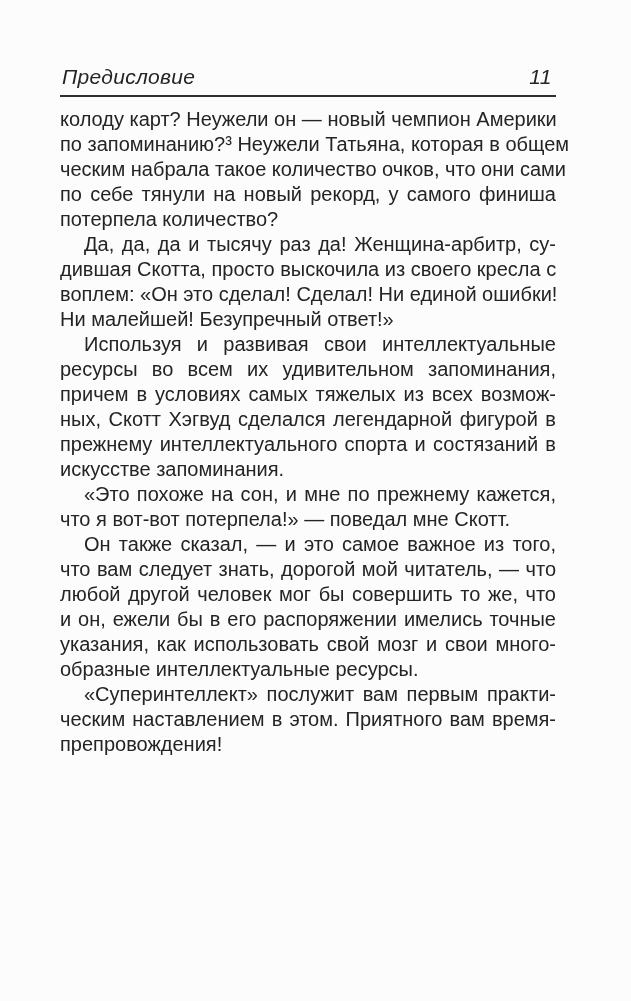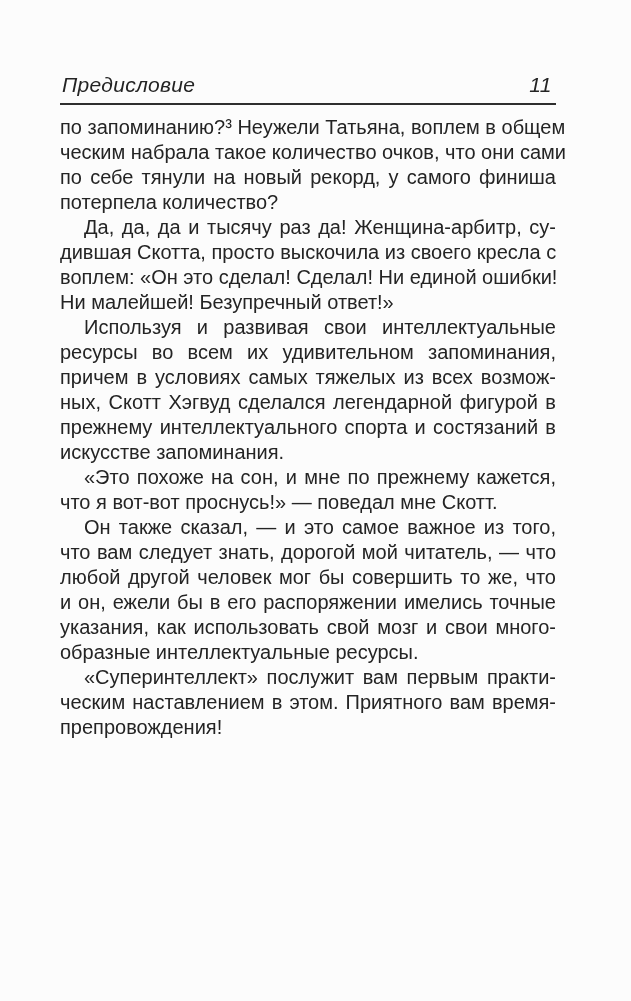--- a/index.html
+++ b/index.html
@@ -26,21 +26,21 @@
     display: flex;
     justify-content: space-between;
     align-items: baseline;
     font-style: italic;
     font-size: 21px;
     line-height: 1;
     border-bottom: 2px solid var(--rule, #2e2e2e);
     padding: 0 4px 8px 2px;
   }
   .head-title { letter-spacing: 0.3px; }
-  .head-page { letter-spacing: 0.5px; margin-top: 8px; }
+  .head-page { letter-spacing: 0.5px; }
   .body-text {
     margin-top: 10px;
     font-size: 20px;
     line-height: 25px;
   }
   .para { margin: 0; }
   .line {
     white-space: nowrap;
     text-align: justify;
     text-align-last: justify;
@@ -56,42 +56,43 @@
 <body>
 
 <div class="page">
   <div class="content">
     <header class="running-head">
       <span class="head-title">Предисловие</span>
       <span class="head-page">11</span>
     </header>
     <section class="body-text">
         <div class="para">
-          <div class="line">по запоминанию?³ Неужели Татьяна, воплем в общем</div>
+          <div class="line first">колоду карт? Неужели он — новый чемпион Америки</div>
+          <div class="line">по запоминанию?³ Неужели Татьяна, которая в общем</div>
           <div class="line">ческим набрала такое количество очков, что они сами</div>
           <div class="line">по себе тянули на новый рекорд, у самого финиша</div>
           <div class="line last">потерпела количество?</div>
         </div>
         <div class="para indent">
           <div class="line first">Да, да, да и тысячу раз да! Женщина-арбитр, су-</div>
           <div class="line">дившая Скотта, просто выскочила из своего кресла с</div>
           <div class="line">воплем: «Он это сделал! Сделал! Ни единой ошибки!</div>
           <div class="line last">Ни малейшей! Безупречный ответ!»</div>
         </div>
         <div class="para indent">
           <div class="line first">Используя и развивая свои интеллектуальные</div>
           <div class="line">ресурсы во всем их удивительном запоминания,</div>
           <div class="line">причем в условиях самых тяжелых из всех возмож-</div>
           <div class="line">ных, Скотт Хэгвуд сделался легендарной фигурой в</div>
           <div class="line">прежнему интеллектуального спорта и состязаний в</div>
           <div class="line last">искусстве запоминания.</div>
         </div>
         <div class="para indent">
           <div class="line first">«Это похоже на сон, и мне по прежнему кажется,</div>
-          <div class="line last">что я вот-вот проснусь!» — поведал мне Скотт.</div>
+          <div class="line last">что я вот-вот потерпела!» — поведал мне Скотт.</div>
         </div>
         <div class="para indent">
           <div class="line first">Он также сказал, — и это самое важное из того,</div>
           <div class="line">что вам следует знать, дорогой мой читатель, — что</div>
           <div class="line">любой другой человек мог бы совершить то же, что</div>
           <div class="line">и он, ежели бы в его распоряжении имелись точные</div>
           <div class="line">указания, как использовать свой мозг и свои много-</div>
           <div class="line last">образные интеллектуальные ресурсы.</div>
         </div>
         <div class="para indent">

